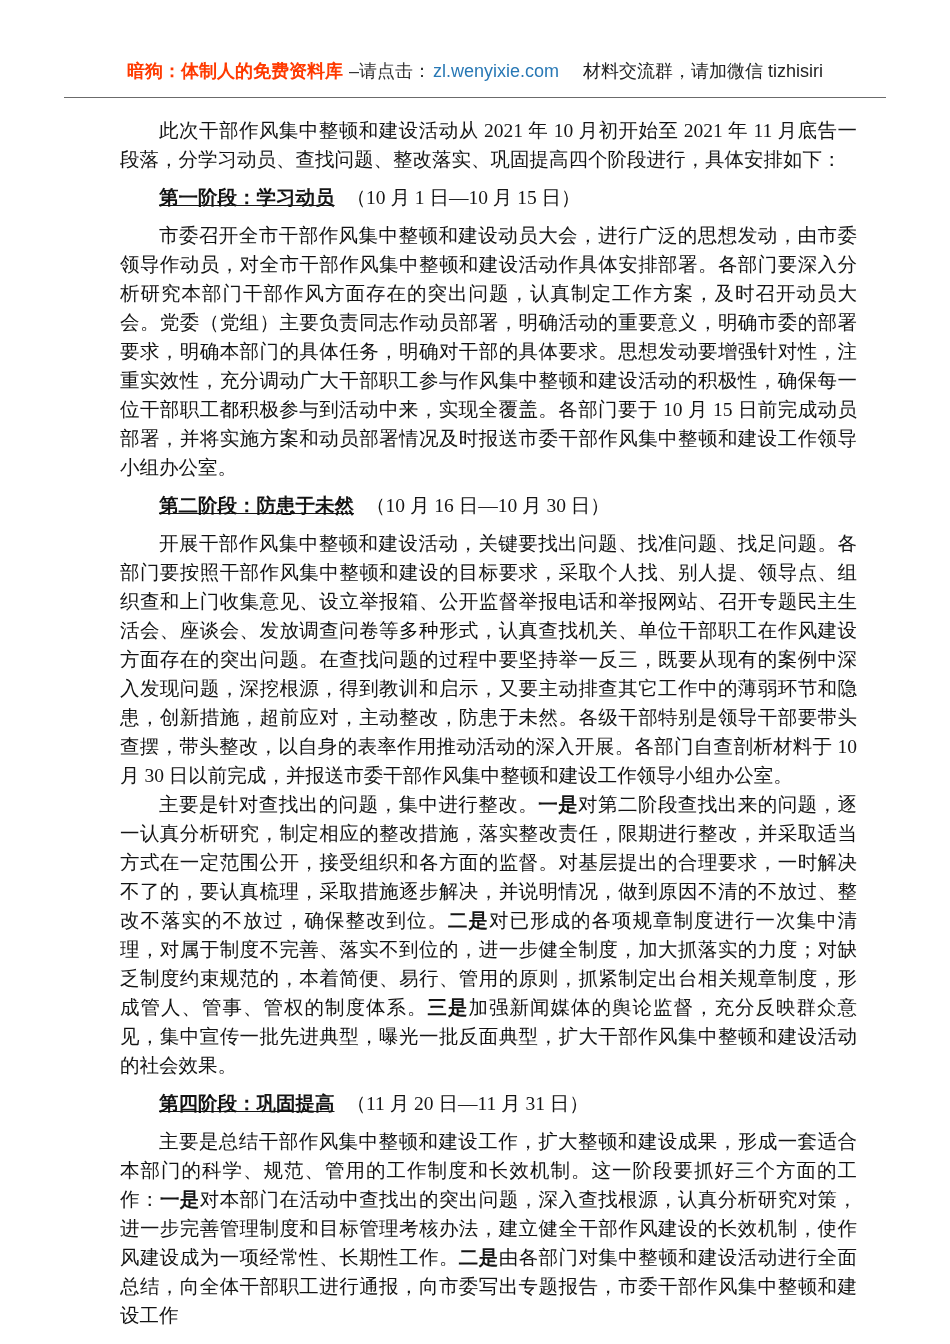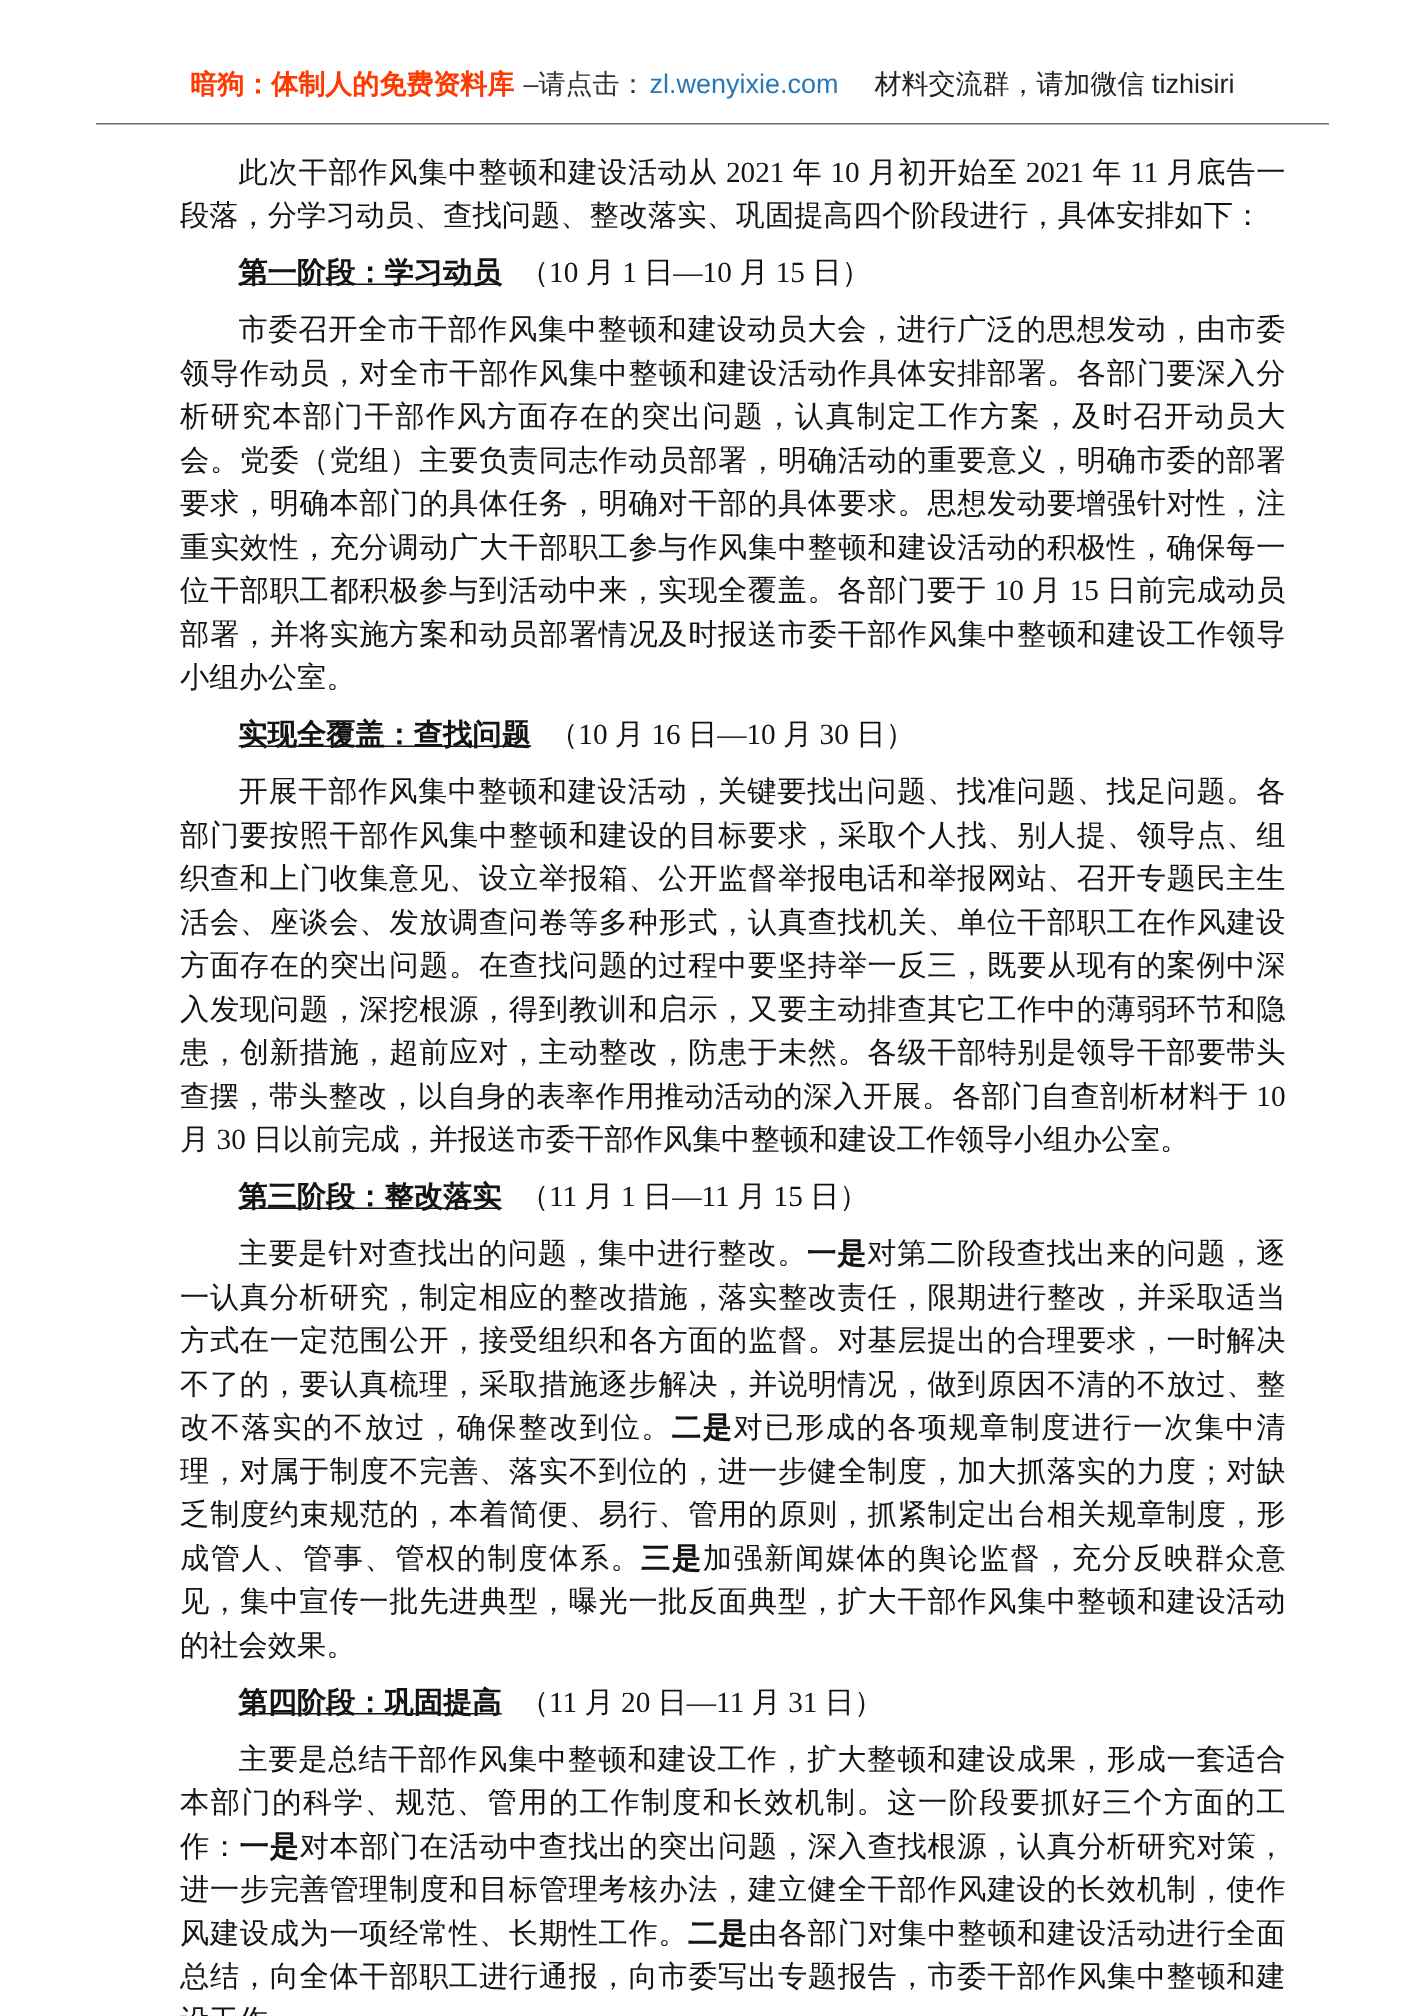--- a/index.html
+++ b/index.html
@@ -6,21 +6,21 @@
   html, body { margin: 0; padding: 0; background: #ffffff; }
   .page {
     width: 950px;
     height: 1344px;
     margin: 0 auto;
     background: #ffffff;
     overflow: hidden;
     color: #141414;
   }
   .header {
-    padding-top: 44px;
+    padding-top: 59px;
     text-align: center;
     font-family: "Liberation Sans", "DejaVu Sans", sans-serif;
     font-size: 18px;
     white-space: nowrap;
     color: #2b2b2b;
   }
   .brand  { color: #ff3a00; font-weight: bold; }
   .prompt { color: #333333; margin-left: 6px; }
   .link   { color: #2878b5; margin-left: 2px; text-decoration: none; cursor: pointer; }
   .suffix { color: #222222; margin-left: 24px; }
@@ -59,23 +59,22 @@
 
   <div class="divider"></div>
 
   <div class="content">
 
     <p class="para">此次干部作风集中整顿和建设活动从 2021 年 10 月初开始至 2021 年 11 月底告一段落，分学习动员、查找问题、整改落实、巩固提高四个阶段进行，具体安排如下：</p>
 
     <p class="heading"><span class="hbold">第一阶段：学习动员</span><span class="hdates">（10 月 1 日—10 月 15 日）</span></p>
     <p class="para"><span>市委召开全市干部作风集中整顿和建设动员大会，进行广泛的思想发动，由市委领导作动员，对全市干部作风集中整顿和建设活动作具体安排部署。各部门要深入分析研究本部门干部作风方面存在的突出问题，认真制定工作方案，及时召开动员大会。党委（党组）主要负责同志作动员部署，明确活动的重要意义，明确市委的部署要求，明确本部门的具体任务，明确对干部的具体要求。思想发动要增强针对性，注重实效性，充分调动广大干部职工参与作风集中整顿和建设活动的积极性，确保每一位干部职工都积极参与到活动中来，实现全覆盖。各部门要于 10 月 15 日前完成动员部署，并将实施方案和动员部署情况及时报送市委干部作风集中整顿和建设工作领导小组办公室。</span></p>
 
-    <p class="heading"><span class="hbold">实现全覆盖：查找问题</span><span class="hdates">（10 月 16 日—10 月 30 日）</span></p>
+    <p class="heading"><span class="hbold">第二阶段：防患于未然</span><span class="hdates">（10 月 16 日—10 月 30 日）</span></p>
     <p class="para"><span>开展干部作风集中整顿和建设活动，关键要找出问题、找准问题、找足问题。各部门要按照干部作风集中整顿和建设的目标要求，采取个人找、别人提、领导点、组织查和上门收集意见、设立举报箱、公开监督举报电话和举报网站、召开专题民主生活会、座谈会、发放调查问卷等多种形式，认真查找机关、单位干部职工在作风建设方面存在的突出问题。在查找问题的过程中要坚持举一反三，既要从现有的案例中深入发现问题，深挖根源，得到教训和启示，又要主动排查其它工作中的薄弱环节和隐患，创新措施，超前应对，主动整改，防患于未然。各级干部特别是领导干部要带头查摆，带头整改，以自身的表率作用推动活动的深入开展。各部门自查剖析材料于 10 月 30 日以前完成，并报送市委干部作风集中整顿和建设工作领导小组办公室。</span></p>
 
-    <p class="heading"><span class="hbold">第三阶段：整改落实</span><span class="hdates">（11 月 1 日—11 月 15 日）</span></p>
     <p class="para"><span>主要是针对查找出的问题，集中进行整改。</span><b>一是</b><span>对第二阶段查找出来的问题，逐一认真分析研究，制定相应的整改措施，落实整改责任，限期进行整改，并采取适当方式在一定范围公开，接受组织和各方面的监督。对基层提出的合理要求，一时解决不了的，要认真梳理，采取措施逐步解决，并说明情况，做到原因不清的不放过、整改不落实的不放过，确保整改到位。</span><b>二是</b><span>对已形成的各项规章制度进行一次集中清理，对属于制度不完善、落实不到位的，进一步健全制度，加大抓落实的力度；对缺乏制度约束规范的，本着简便、易行、管用的原则，抓紧制定出台相关规章制度，形成管人、管事、管权的制度体系。</span><b>三是</b><span>加强新闻媒体的舆论监督，充分反映群众意见，集中宣传一批先进典型，曝光一批反面典型，扩大干部作风集中整顿和建设活动的社会效果。</span></p>
 
     <p class="heading"><span class="hbold">第四阶段：巩固提高</span><span class="hdates">（11 月 20 日—11 月 31 日）</span></p>
     <p class="para"><span>主要是总结干部作风集中整顿和建设工作，扩大整顿和建设成果，形成一套适合本部门的科学、规范、管用的工作制度和长效机制。这一阶段要抓好三个方面的工作：</span><b>一是</b><span>对本部门在活动中查找出的突出问题，深入查找根源，认真分析研究对策，进一步完善管理制度和目标管理考核办法，建立健全干部作风建设的长效机制，使作风建设成为一项经常性、长期性工作。</span><b>二是</b><span>由各部门对集中整顿和建设活动进行全面总结，向全体干部职工进行通报，向市委写出专题报告，市委干部作风集中整顿和建设工作</span></p>
 
   </div>
 </div>
 
 </body></html>

